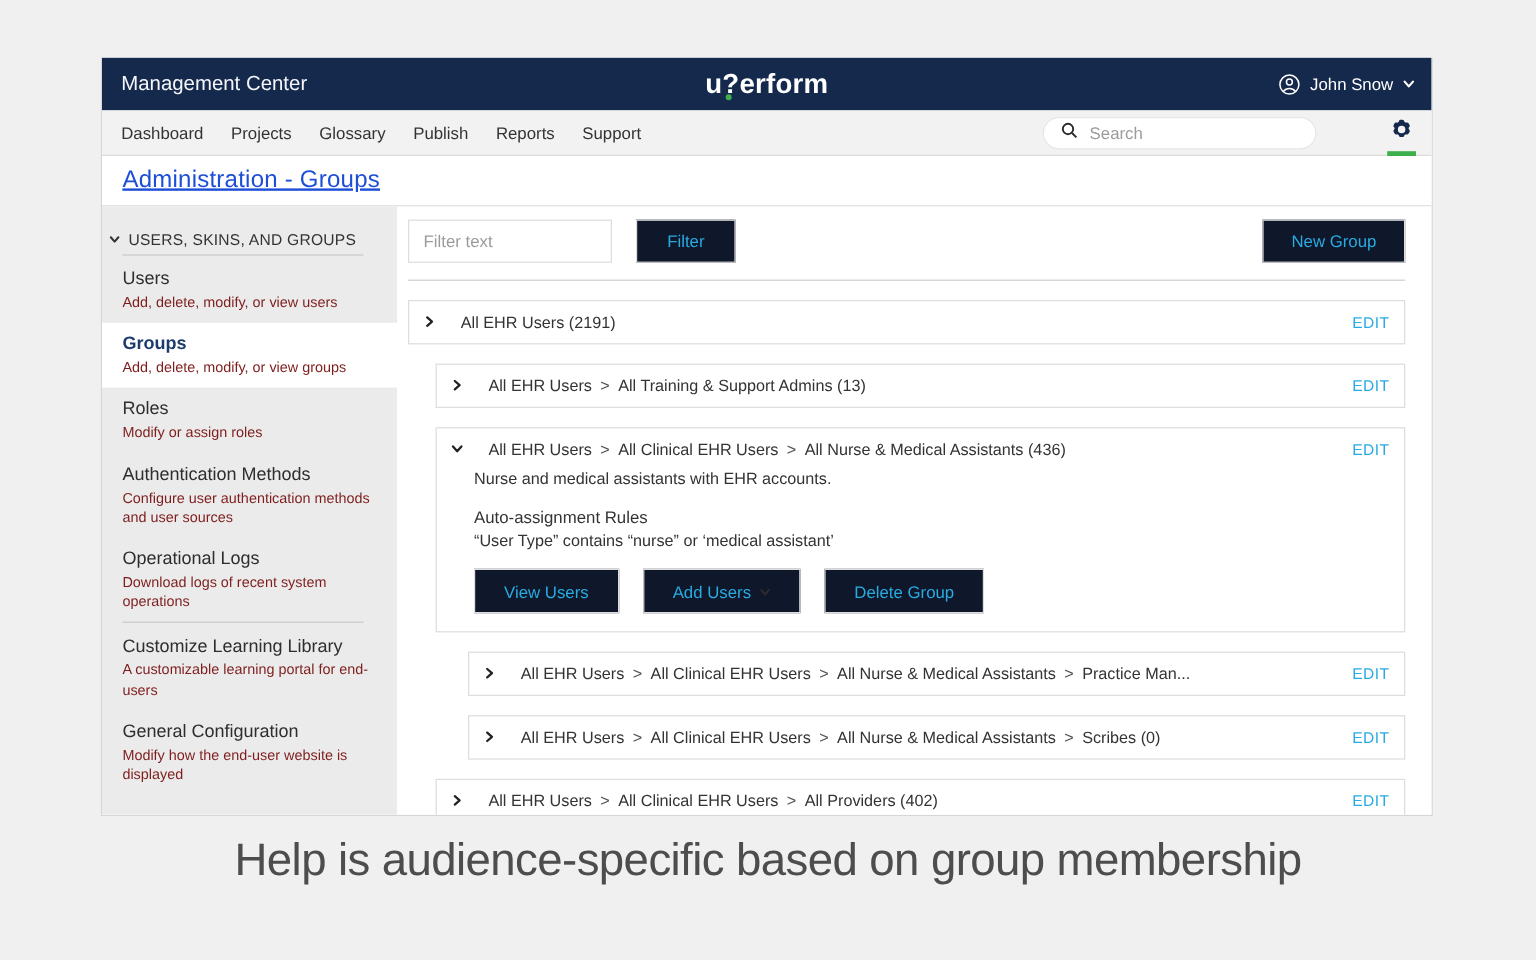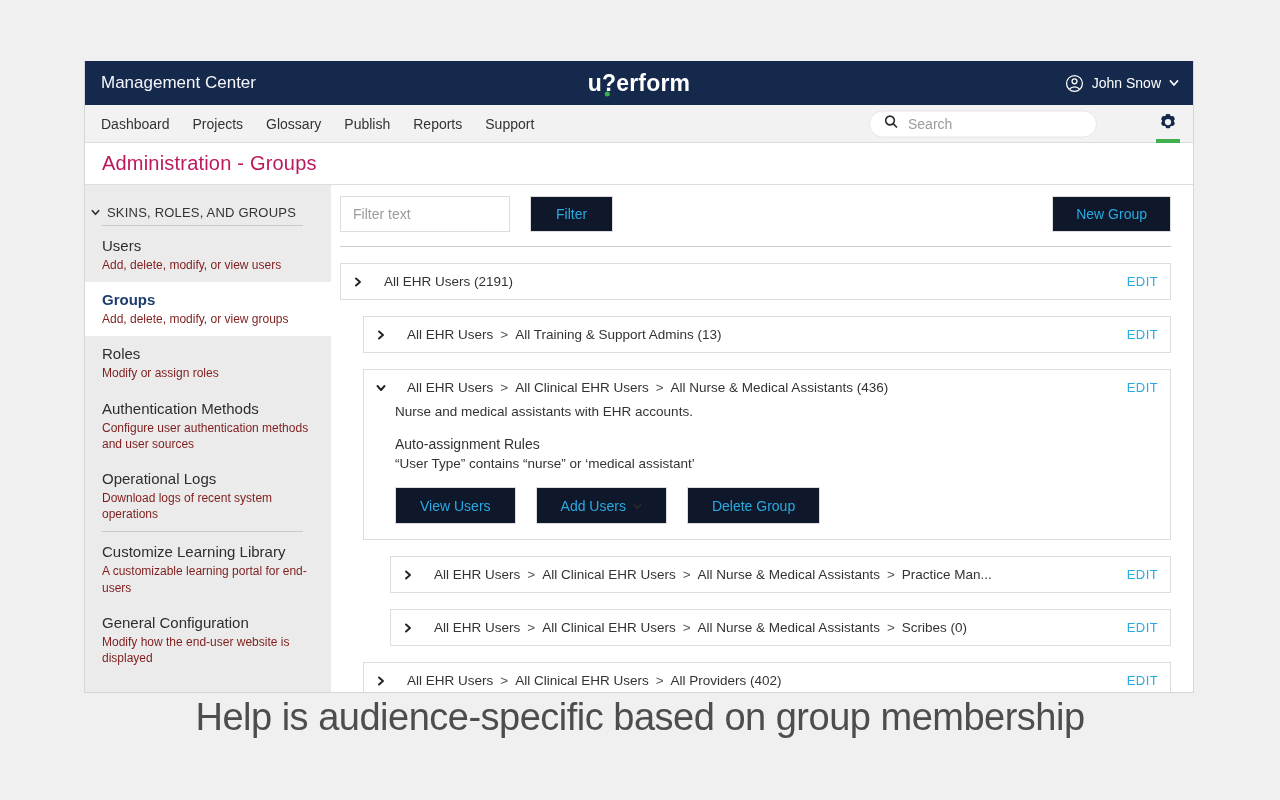--- a/index.html
+++ b/index.html
@@ -4,21 +4,21 @@
 <style>
   * { margin:0; padding:0; box-sizing:border-box; }
   html,body { width:1280px; height:800px; }
   body {
     background:#f0f0f0;
     font-family:"Liberation Sans", sans-serif;
     position:relative;
     overflow:hidden;
   }
   .window {
-    position:absolute; left:84px; top:61px; width:1110px; height:632px;
+    position:absolute; left:84px; top:48px; width:1110px; height:632px;
     background:#fff; border:1px solid #d6d6d6; border-top:none;
     overflow:hidden;
   }
   
   .topbar {
     height:44px; background:#15294d; display:flex; align-items:center;
     padding:0 16px; position:relative; color:#fff;
   }
   .topbar-title { font-size:17px; font-weight:400; color:#f4f6f9; }
   .logo {
@@ -54,21 +54,21 @@
   }
   .search-pill input::placeholder { color:#9b9b9b; }
   .gear-wrap { position:absolute; right:12px; top:0; height:100%; width:26px;
     display:flex; align-items:center; justify-content:center; cursor:pointer; }
   .gear-underline {
     position:absolute; bottom:-1px; left:1px; width:24px; height:4px; background:#3db04c;
   }
   
   .titlebar { height:42px; background:#fff; border-bottom:1px solid #ddd;
     display:flex; align-items:center; padding:0 17px; }
-  .titlebar h1 { font-size:20px; font-weight:400; color:#be185d; letter-spacing:0.2px; }
+  .titlebar h1 { font-size:20px; font-weight:400; color:#1d4ed8; letter-spacing:0.2px;text-decoration:underline; }
   
   .body-row { display:flex; height:507px; overflow:hidden; }
   .sidebar { width:246px; min-width:246px; background:#ebebeb; overflow:hidden; padding-top:9px; }
   .side-header {
     display:flex; align-items:center; gap:7px; padding:11px 16px 5px 6px;
     font-size:13px; color:#333; letter-spacing:0.2px; cursor:pointer;
   }
   .side-header svg { flex:none; transform:rotate(90deg); }
   .side-divider { border-bottom:1px solid #c9c9c9; margin:0 28px 2px 17px; }
   .side-item { padding:9px 20px 9px 17px; cursor:pointer; }
@@ -174,21 +174,21 @@
   <div class="titlebar">
     <h1>Administration - Groups</h1>
   </div>
 
   <div class="body-row">
     <aside class="sidebar" id="sidebar">
         <div class="side-header">
           <span><svg width="9" height="9" viewBox="0 0 10 10" class="down" style="transform:rotate(90deg)">
      <path d="M3 1.5 L7 5 L3 8.5" fill="none" stroke="#333" stroke-width="1.9" stroke-linecap="round" stroke-linejoin="round"></path>
             </svg></span>
-          <span>SKINS, ROLES, AND GROUPS</span>
+          <span>USERS, SKINS, AND GROUPS</span>
         </div>
         <div class="side-divider"></div>
         <div class="side-item">
           <div class="side-item-title">Users</div>
           <div class="side-item-desc">Add, delete, modify, or view users</div>
         </div>
         <div class="side-item active">
           <div class="side-item-title">Groups</div>
           <div class="side-item-desc">Add, delete, modify, or view groups</div>
         </div>

